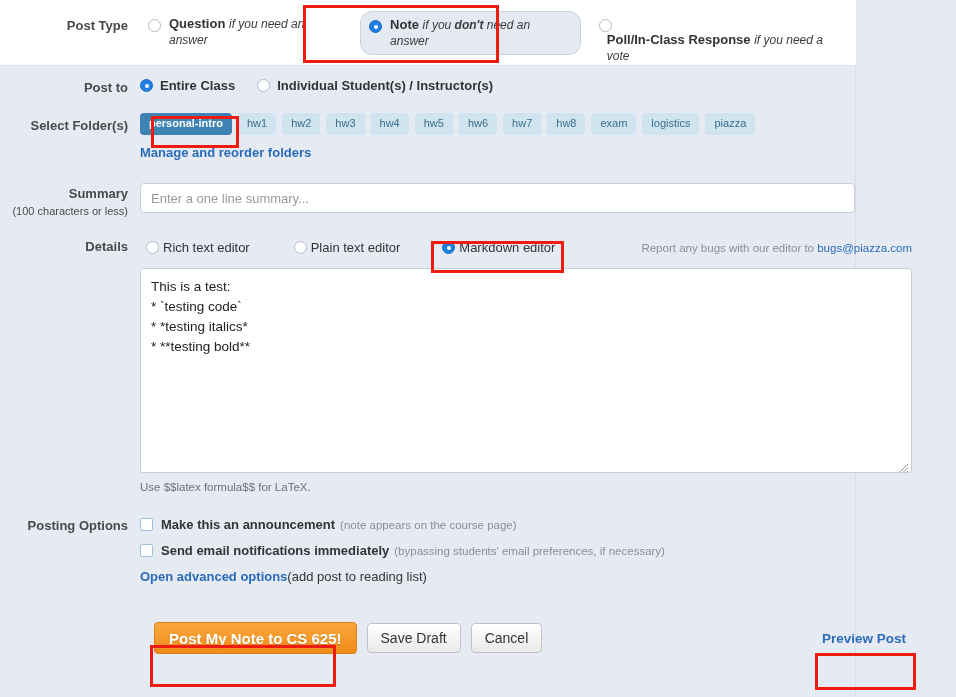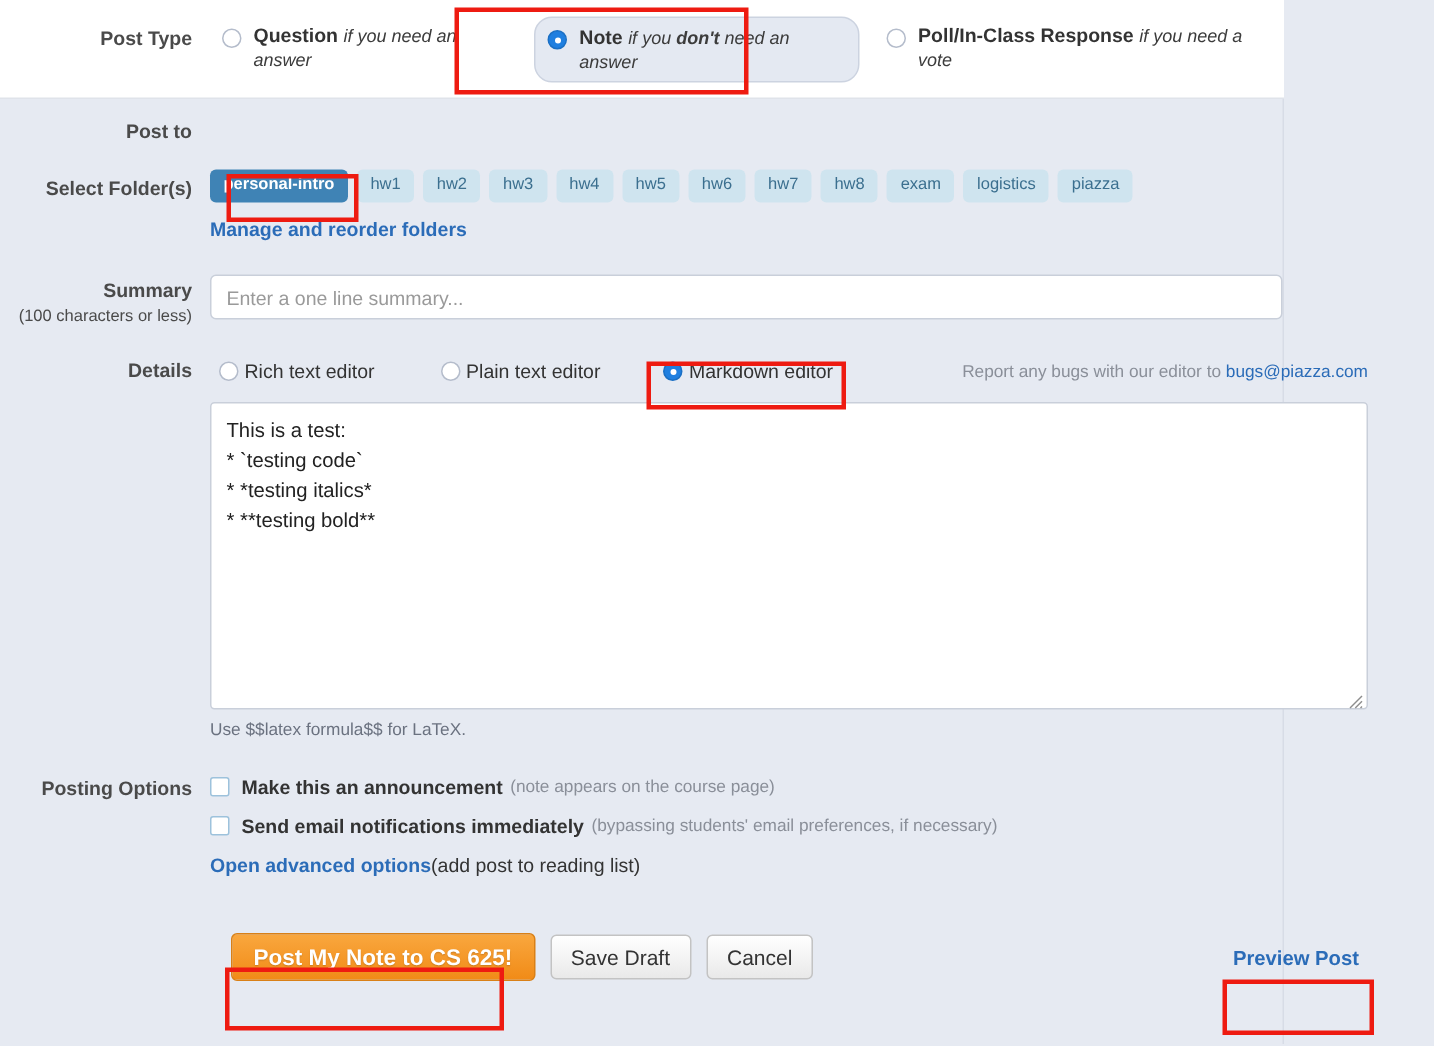--- a/index.html
+++ b/index.html
@@ -339,36 +339,46 @@
         </div>
 
         <div class="pt-opt selected" style="margin-left:6px;">
           <span class="radio checked"></span>
           <span class="pt-text">
             <span class="pt-title">Note</span>
             <span class="pt-sub"><span>if you </span><b>don't</b><span> need an answer</span></span>
           </span>
         </div>
 
-        <div class="pt-opt" style="margin-left:10px;">
+        <div class="pt-opt" style="margin-left:10px;flex-direction:column;">
           <span class="radio"></span>
           <span class="pt-text">
             <span class="pt-title">Poll/In-Class Response</span>
             <span class="pt-sub"><span>if you need a vote</span></span>
           </span>
         </div>
 
       </div>
     </div>
   </div>
 
   <div class="band-rest">
 
     <div class="row" style="padding-top:12px;">
       <div class="row-label" style="padding-top:2px;">Post to</div>
+      <div class="postto-wrap">
+        <div class="pto-opt">
+          <span class="radio checked"></span>
+          <span class="lbl">Entire Class</span>
+        </div>
+        <div class="pto-opt">
+          <span class="radio"></span>
+          <span class="lbl">Individual Student(s) / Instructor(s)</span>
+        </div>
+      </div>
     </div>
 
     <div class="row" style="padding-top:17px;">
       <div class="row-label" style="padding-top:5px;">Select Folder(s)</div>
       <div style="width:790px;">
         <div class="tags">
           <span class="tag selected">personal-intro</span>
           <span class="tag">hw1</span>
           <span class="tag">hw2</span>
           <span class="tag">hw3</span>

